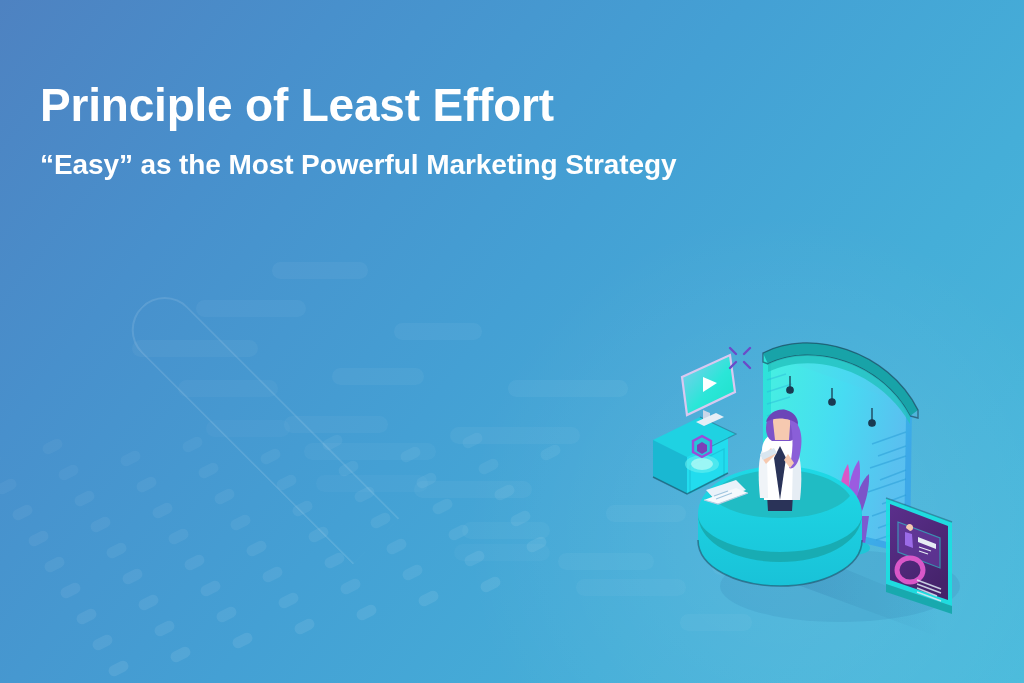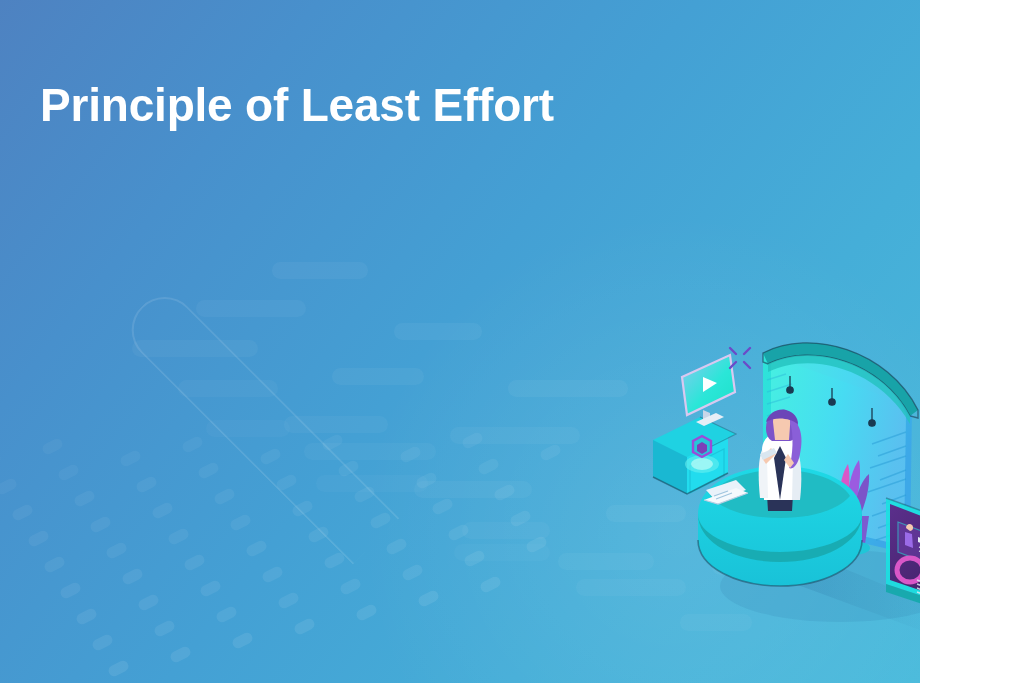--- a/index.html
+++ b/index.html
@@ -1,21 +1,21 @@
 <!DOCTYPE html>
 <html><head>
 <meta charset="utf-8">
 <style>
   html,body{margin:0;padding:0;}
   body{
     width:1024px;height:683px;overflow:hidden;
     font-family:"Liberation Sans", sans-serif;
   }
   #slide{
-    position:relative;width:920px;height:683px;overflow:hidden;
+    position:relative;width:1024px;height:683px;overflow:hidden;
     background:
       linear-gradient(128deg,
         #4E82C1 0%,
         #4890CC 22%,
         #44A0D4 48%,
         #45AED8 72%,
         #4BBBDC 100%);
   }
   
   .bg-layer{position:absolute;inset:0;pointer-events:none;}
@@ -153,20 +153,21 @@
         <div class="dot" style="left: 232px; top: 635px; opacity: 0.94;"></div>
         <div class="dot" style="left: 294px; top: 621px; opacity: 0.94;"></div>
         <div class="dot" style="left: 356px; top: 607px; opacity: 0.94;"></div>
         <div class="dot" style="left: 418px; top: 593px; opacity: 0.94;"></div>
         <div class="dot" style="left: 480px; top: 579px; opacity: 0.94;"></div>
       </div>
   </div>
 
   <div class="text-block">
     <h1 class="title">Principle of Least Effort</h1>
+    <p class="subtitle">“Easy” as the Most Powerful Marketing Strategy</p>
   </div>
 
   <div class="illus">
     <svg viewBox="0 0 330 320" xmlns="http://www.w3.org/2000/svg">
       <defs>
         <linearGradient id="wallG" x1="0" y1="0" x2="1" y2="0.45">
           <stop offset="0%" stop-color="#2FE3D8"></stop>
           <stop offset="45%" stop-color="#2BD8E8"></stop>
           <stop offset="100%" stop-color="#3DA8E8"></stop>
         </linearGradient>

